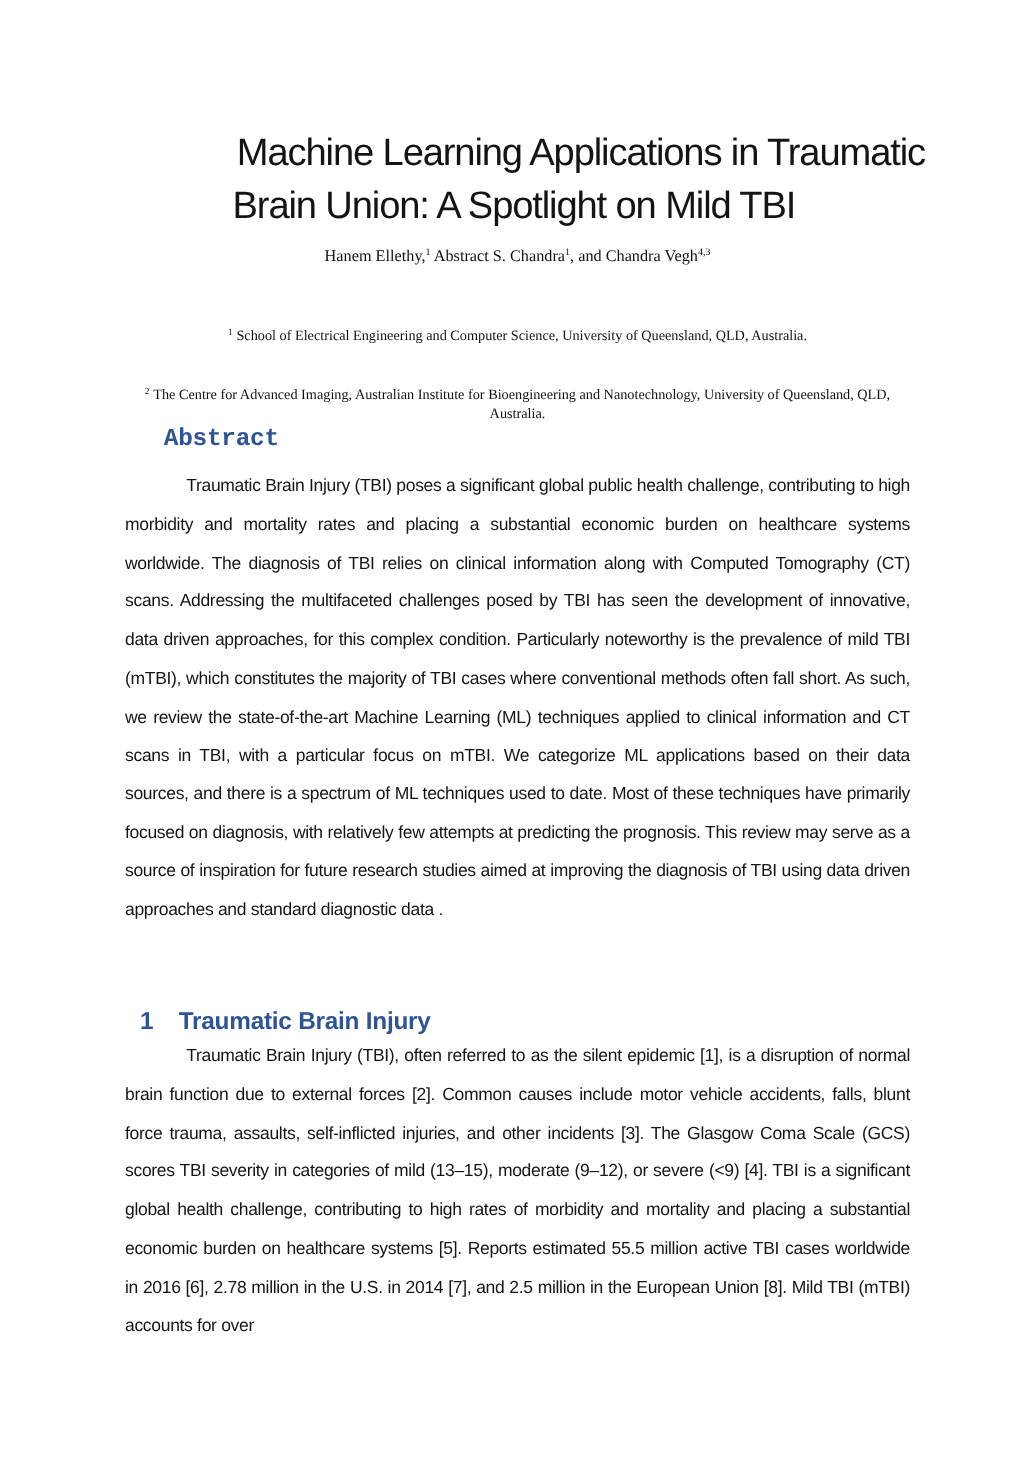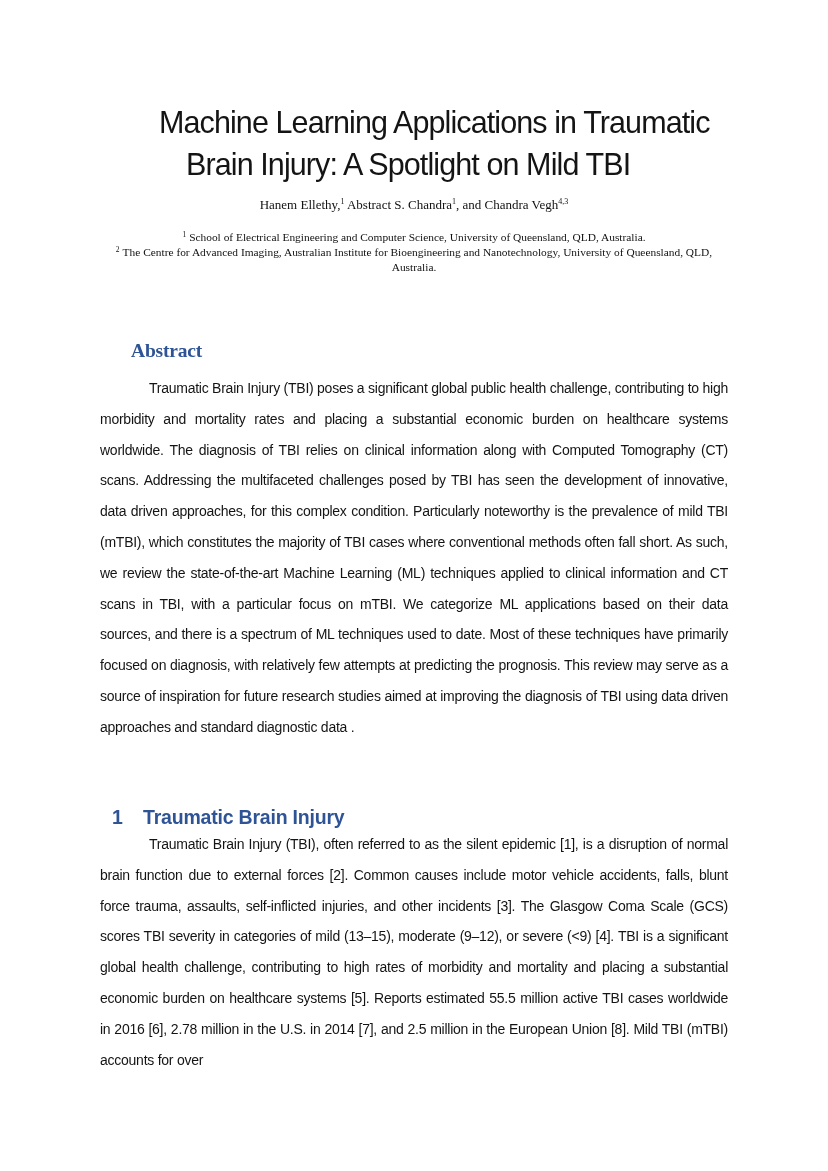--- a/index.html
+++ b/index.html
@@ -25,21 +25,21 @@
       left: 100px;
       top: 101px;
       width: 640px;
       font-family: "Liberation Sans", sans-serif;
       font-weight: 400;
       font-size: 30.5px;
       line-height: 42px;
       letter-spacing: -0.9px;
       color: #141414;
     }
-    .title .line1 { display: block; padding-left: 59px; white-space: nowrap; }
+    .title .line1 { display: block; padding-left: 59px; white-space: nowrap; text-align: right; }
     .title .line2 { display: block; padding-left: 86px; white-space: nowrap; }
 
     .authors {
       position: absolute;
       left: 100px;
       top: 197px;
       width: 628px;
       text-align: center;
       font-family: "Liberation Serif", serif;
       font-size: 13px;
@@ -52,40 +52,40 @@
       position: absolute;
       left: 96px;
       top: 230px;
       width: 636px;
       text-align: center;
       font-family: "Liberation Serif", serif;
       font-size: 11.4px;
       line-height: 15.2px;
       color: #111;
     }
-    .affiliations div { white-space: normal; }
+    .affiliations div { white-space: normal; margin-top: 32px; }
     .affiliations sup { font-size: 7.5px; vertical-align: 4px; line-height: 0; margin-right: 3px; }
 
     .email {
       position: absolute;
       left: 100px;
       top: 305px;
       width: 628px;
       text-align: center;
       font-family: "Liberation Mono", monospace;
       font-size: 11.4px;
       line-height: 14px;
       color: #222;
     }
 
     .h-abstract {
       position: absolute;
       left: 131px;
       top: 338px;
-      font-family: Liberation Serif, serif;
+      font-family: Liberation Mono, monospace;
       font-weight: 700;
       font-size: 19.5px;
       line-height: 26px;
       color: #2f5496;
       letter-spacing: -0.2px;
     }
 
     .body-text {
       position: absolute;
       left: 100px;
@@ -117,21 +117,21 @@
 
     .section-body { top: 829px; }
   </style>
 </head>
 <body>
 
 <div class="page">
 
   <h1 class="title" style="margin:0;">
     <span class="line1">Machine Learning Applications in Traumatic</span>
-    <span class="line2">Brain Injury: A Spotlight on Mild TBI</span>
+    <span class="line2">Brain Union: A Spotlight on Mild TBI</span>
   </h1>
 
   <div class="authors">
     <span>Hanem Ellethy,</span><sup>1</sup>
     <span>Abstract S. Chandra</span><sup>1</sup><span>, </span><span>and Chandra Vegh</span><sup>4,3</sup>
   </div>
 
   <div class="affiliations">
     <div><sup>1</sup><span>School of Electrical Engineering and Computer Science, University of Queensland, QLD, Australia.</span></div>
     <div><sup>2</sup><span>The Centre for Advanced Imaging, Australian Institute for Bioengineering and Nanotechnology, University of Queensland, QLD, Australia.</span></div>

